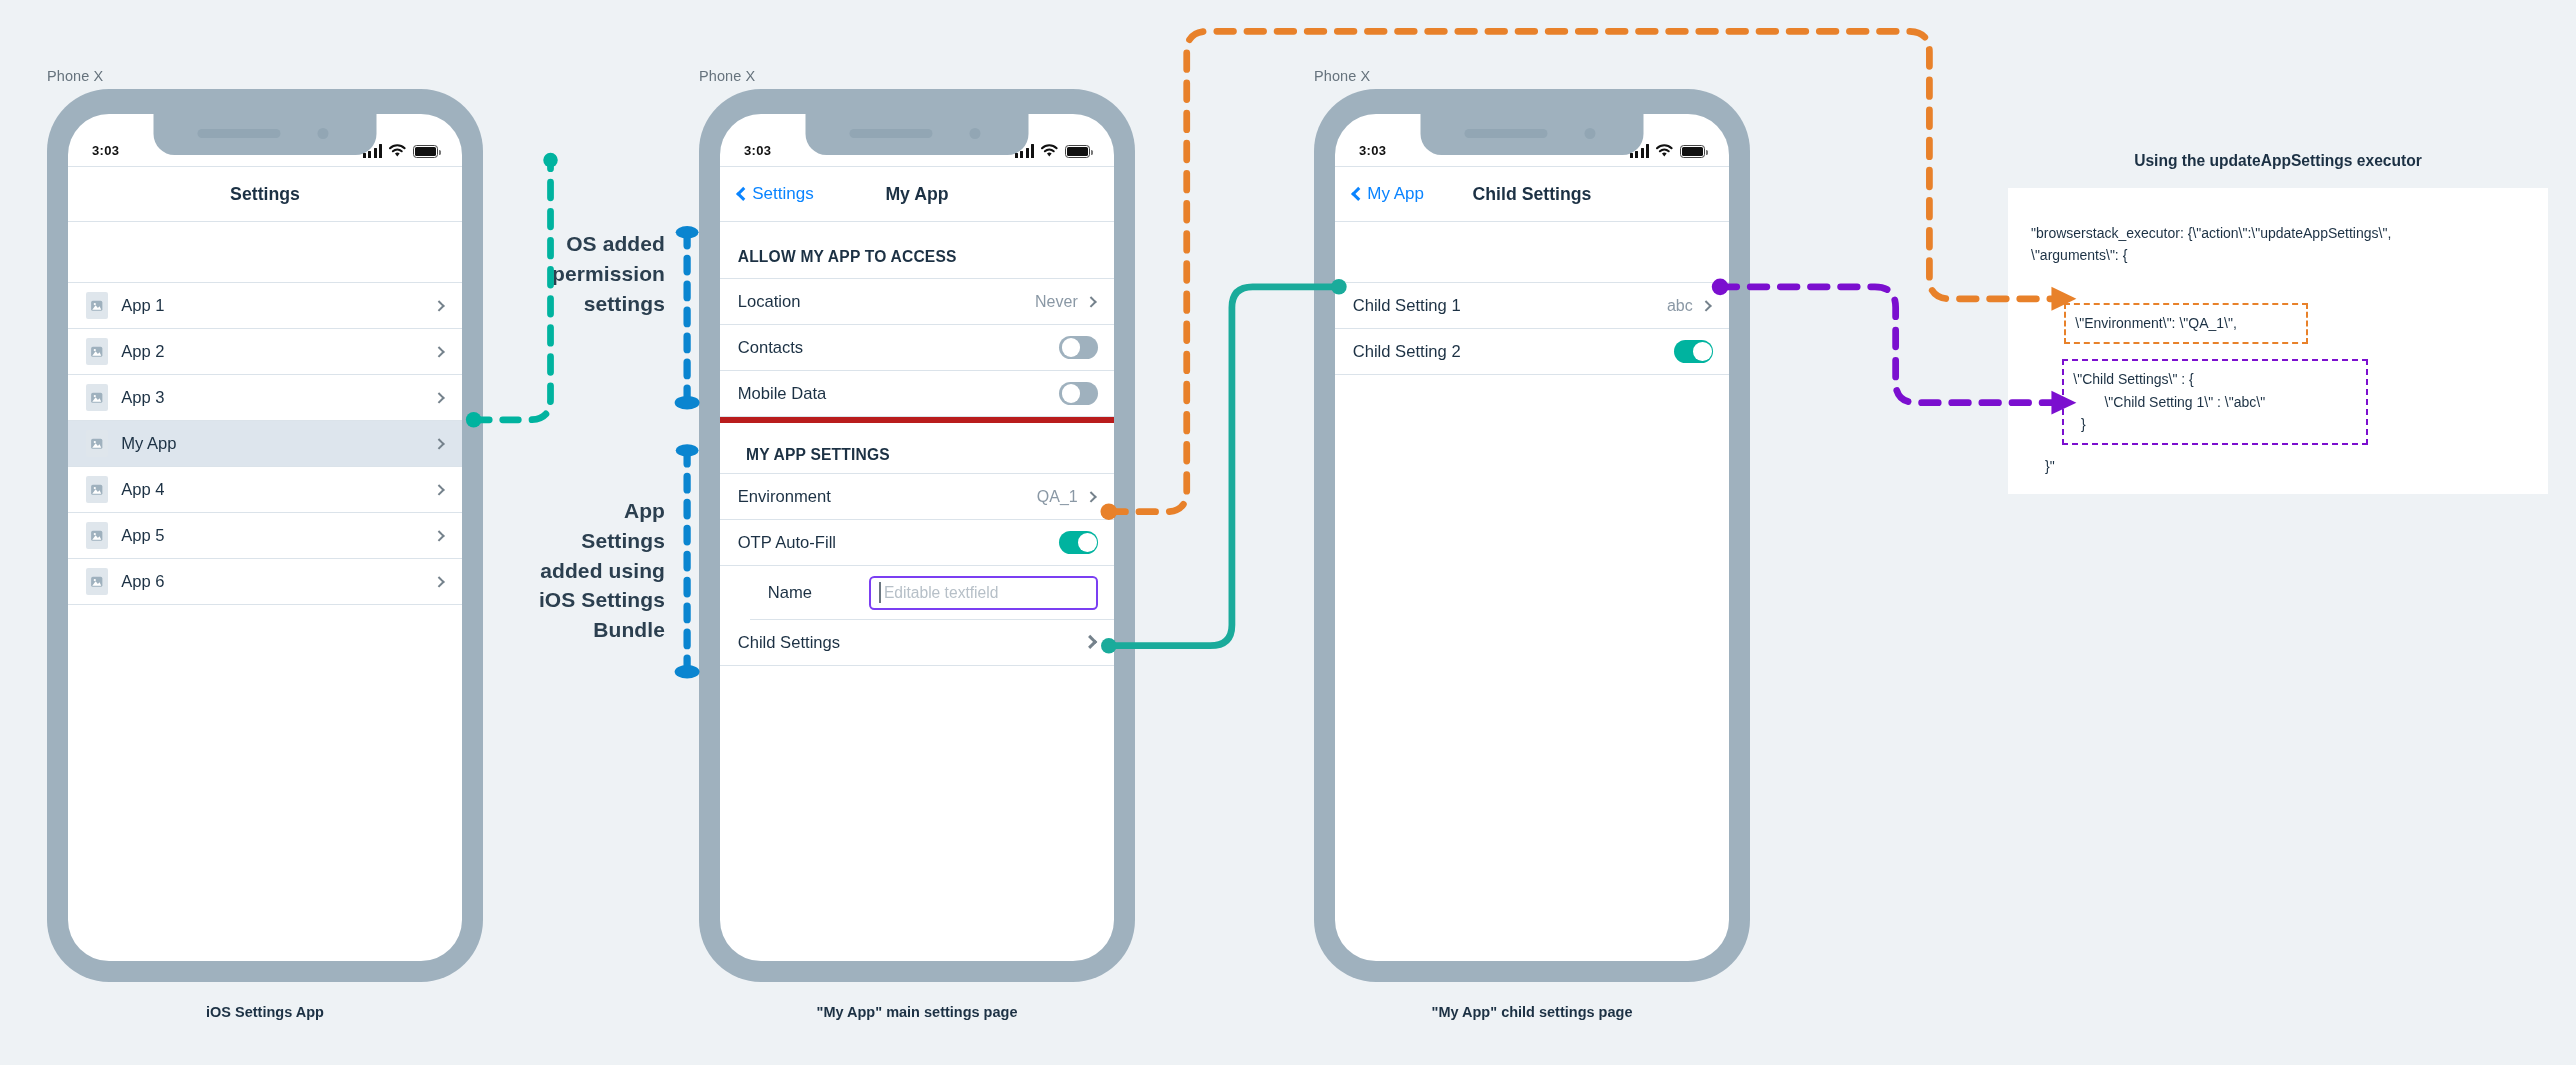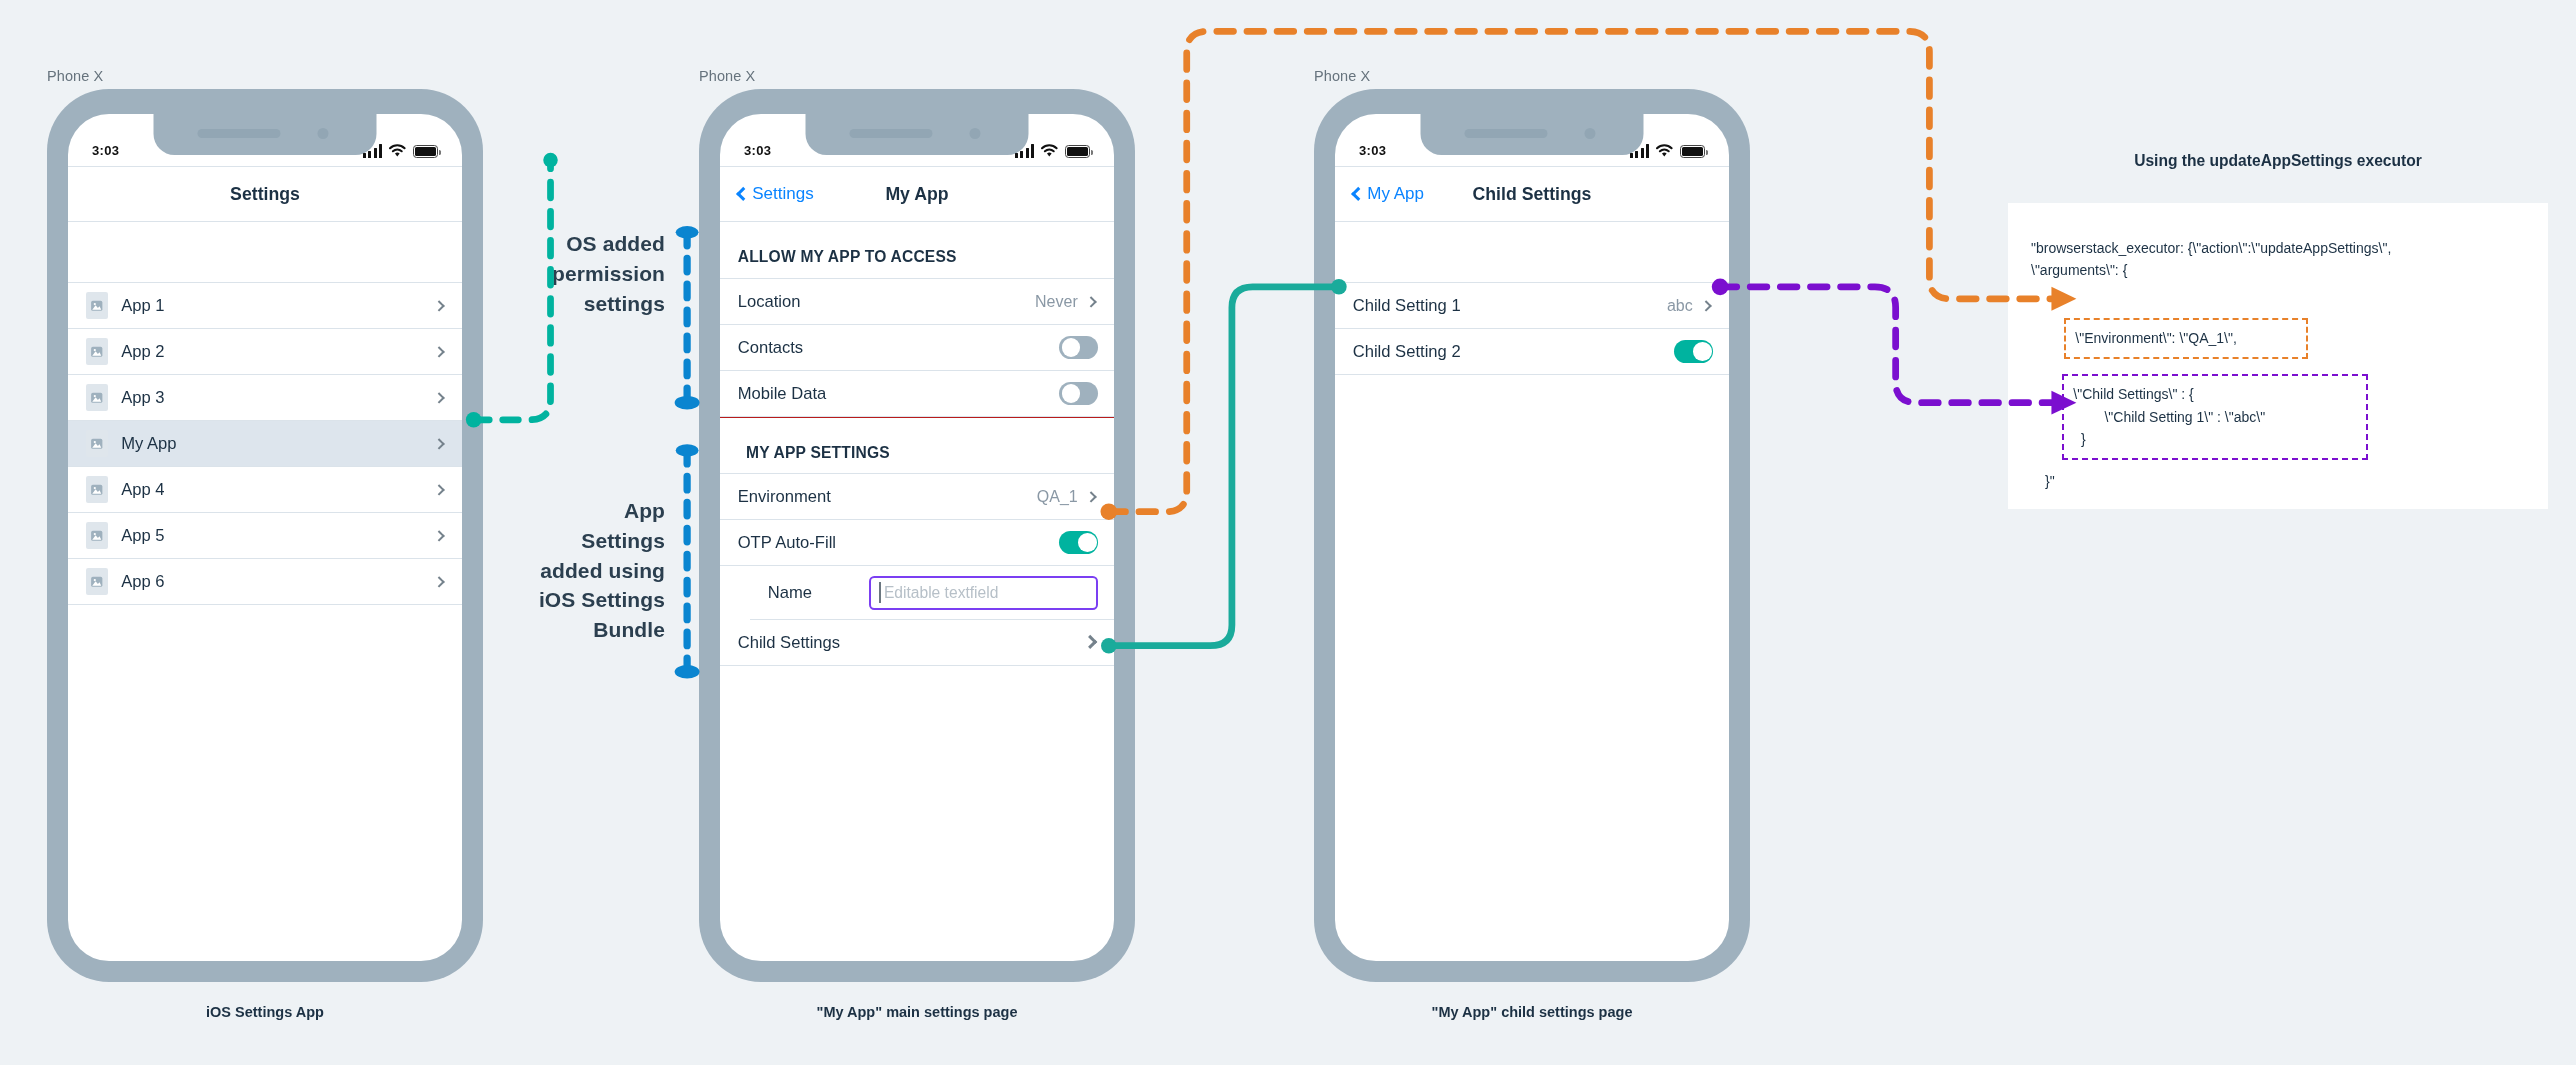--- a/index.html
+++ b/index.html
@@ -115,21 +115,21 @@
   }
 
   
   .annot {
     position:absolute; text-align:right; font-size:21px; font-weight:700;
     color:#2b3f4f; line-height:1.42; letter-spacing:0.1px; z-index:30;
   }
 
   
   .code-panel-wrap { position:absolute; left:2008px; top:152px; width:540px; }
-  .code-title { text-align:center; font-size:15.6px; font-weight:700; color:#1c3144; margin-bottom:33px; }
+  .code-title { text-align:center; font-size:15.6px; font-weight:700; color:#1c3144; margin-bottom:18px; }
   .code-panel {
     background:#fff; width:540px; height:306px; position:relative; padding:34px 23px 0 23px;
   }
   .code-line { font-size:14px; color:#1c3144; line-height:1.6; white-space:pre; }
   .code-box {
     position:absolute; padding:7.3px 9.3px;
   }
   .code-box.orange { border:2.1px dashed #e8812a; left:56px; top:115px; width:244px; }
   .code-box.purple { border:2.1px dashed #7b0fcf; left:54px; top:171px; width:306px; }
   .code-box .code-line { font-size:14px; }
@@ -353,21 +353,21 @@
               <i></i>
             </span>
         </div>
         <div class="row">
           <span class="lbl">Mobile Data</span>
           <span class="toggle">
               <i></i>
             </span>
         </div>
 
-        <div class="sect-head" style="border-top:1px solid #b91c1c;padding-left:26px;">MY APP SETTINGS</div>
+        <div class="sect-head" style="border-top:6px solid #b91c1c;padding-left:26px;">MY APP SETTINGS</div>
         <div class="row">
           <span class="lbl">Environment</span>
           <span class="val">QA_1</span>
           <span class="chev-r"></span>
         </div>
         <div class="row">
           <span class="lbl">OTP Auto-Fill</span>
           <span class="toggle on">
               <i></i>
             </span>

